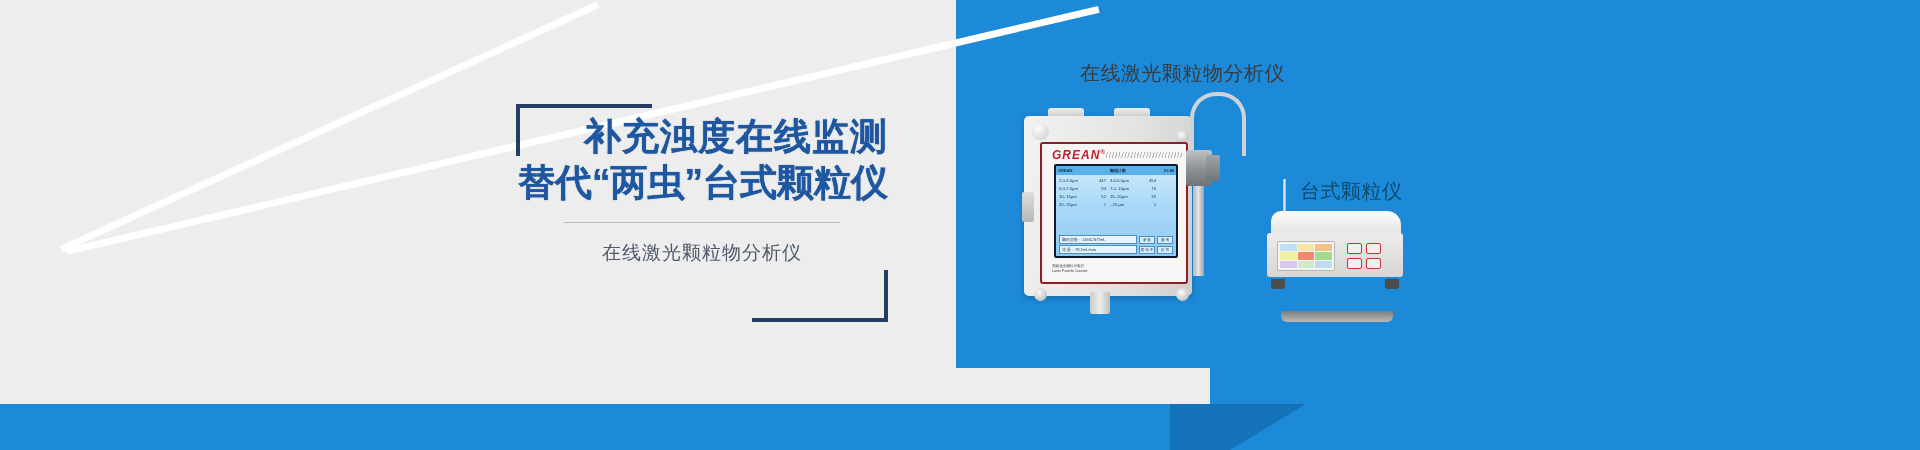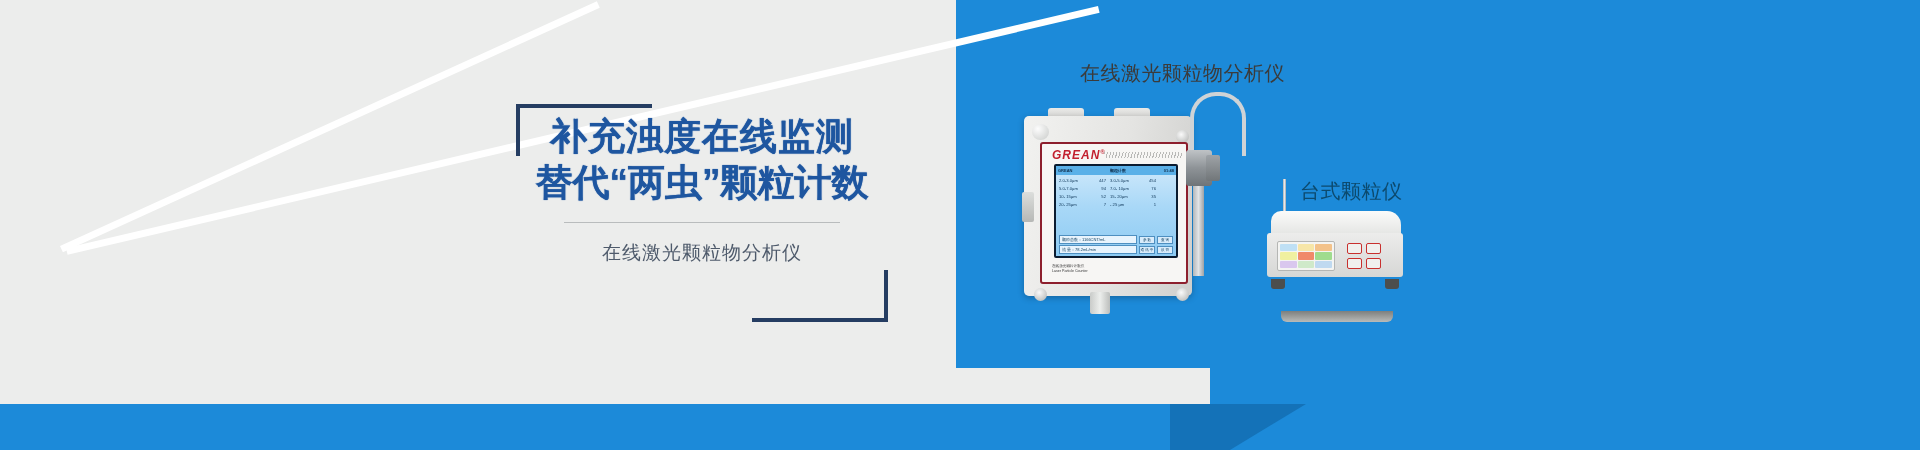--- a/index.html
+++ b/index.html
@@ -38,21 +38,21 @@
   .bracket-tl {
     position:absolute; left:0; top:0; width:136px; height:52px;
     border-left:4px solid #253d62; border-top:4px solid #253d62;
   }
   .bracket-br {
     position:absolute; right:0; bottom:0; width:136px; height:52px;
     border-right:4px solid #253d62; border-bottom:4px solid #253d62;
   }
   .headline {
     position:absolute; left:0; top:10px; width:372px;
-    text-align:center;
+    text-align:right;
     color:#1e56a0; font-weight:bold; font-size:37px; line-height:46px;
     letter-spacing:1px;
     text-shadow:0 0 1px #1e56a0;
   }
   .headline .line2 { letter-spacing:0px; }
   .divider {
     position:absolute; left:48px; top:118px; width:276px; height:1px;
     background:#b9bcbd;
   }
   .subtitle {
@@ -225,21 +225,21 @@
   <div class="bg-blue-notch"></div>
   <div class="diag-line diag-line-1"></div>
   <div class="diag-line diag-line-2"></div>
 
   <div class="text-block">
     <div class="bracket-tl"></div>
     <div class="bracket-br"></div>
 
     <div class="headline">
       <div class="line1">补充浊度在线监测</div>
-      <div class="line2">替代“两虫”颗粒计数</div>
+      <div class="line2">替代“两虫”台式颗粒仪</div>
     </div>
 
     <div class="divider"></div>
 
     <div class="subtitle">
       <div>在线激光颗粒物分析仪</div>
     </div>
   </div>
 
   <div class="prod-label prod-label-1">在线激光颗粒物分析仪</div>

